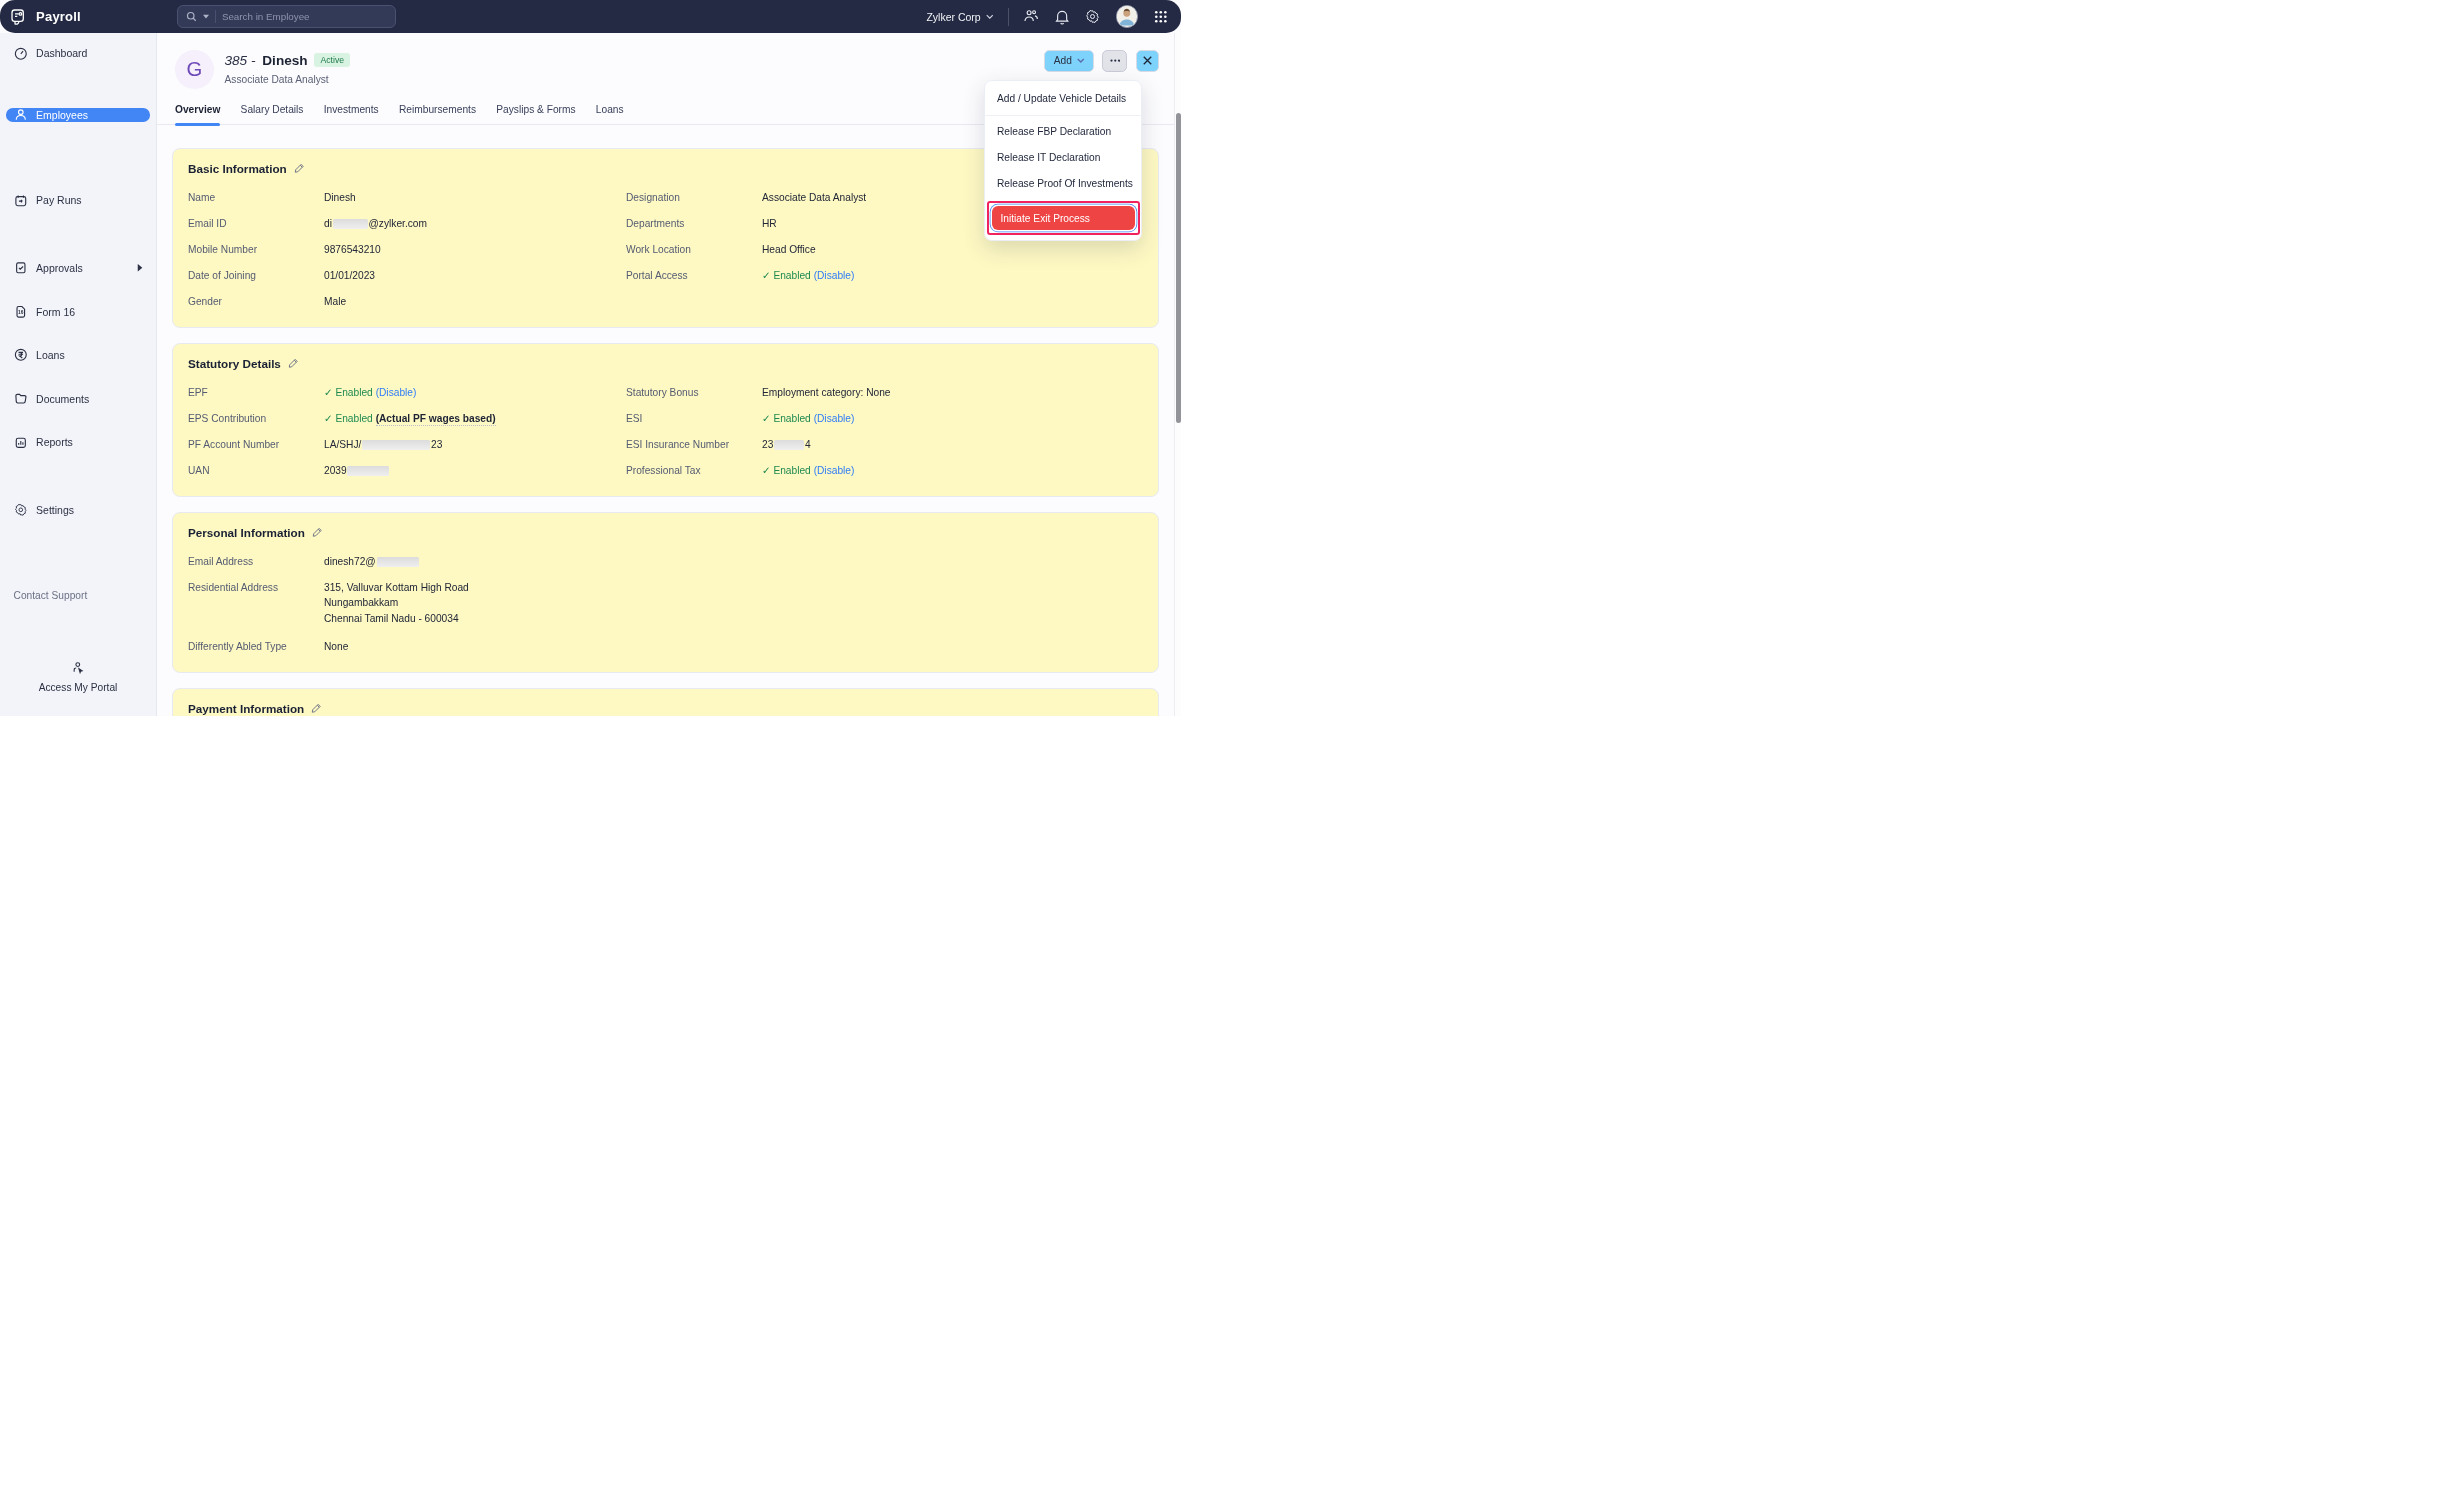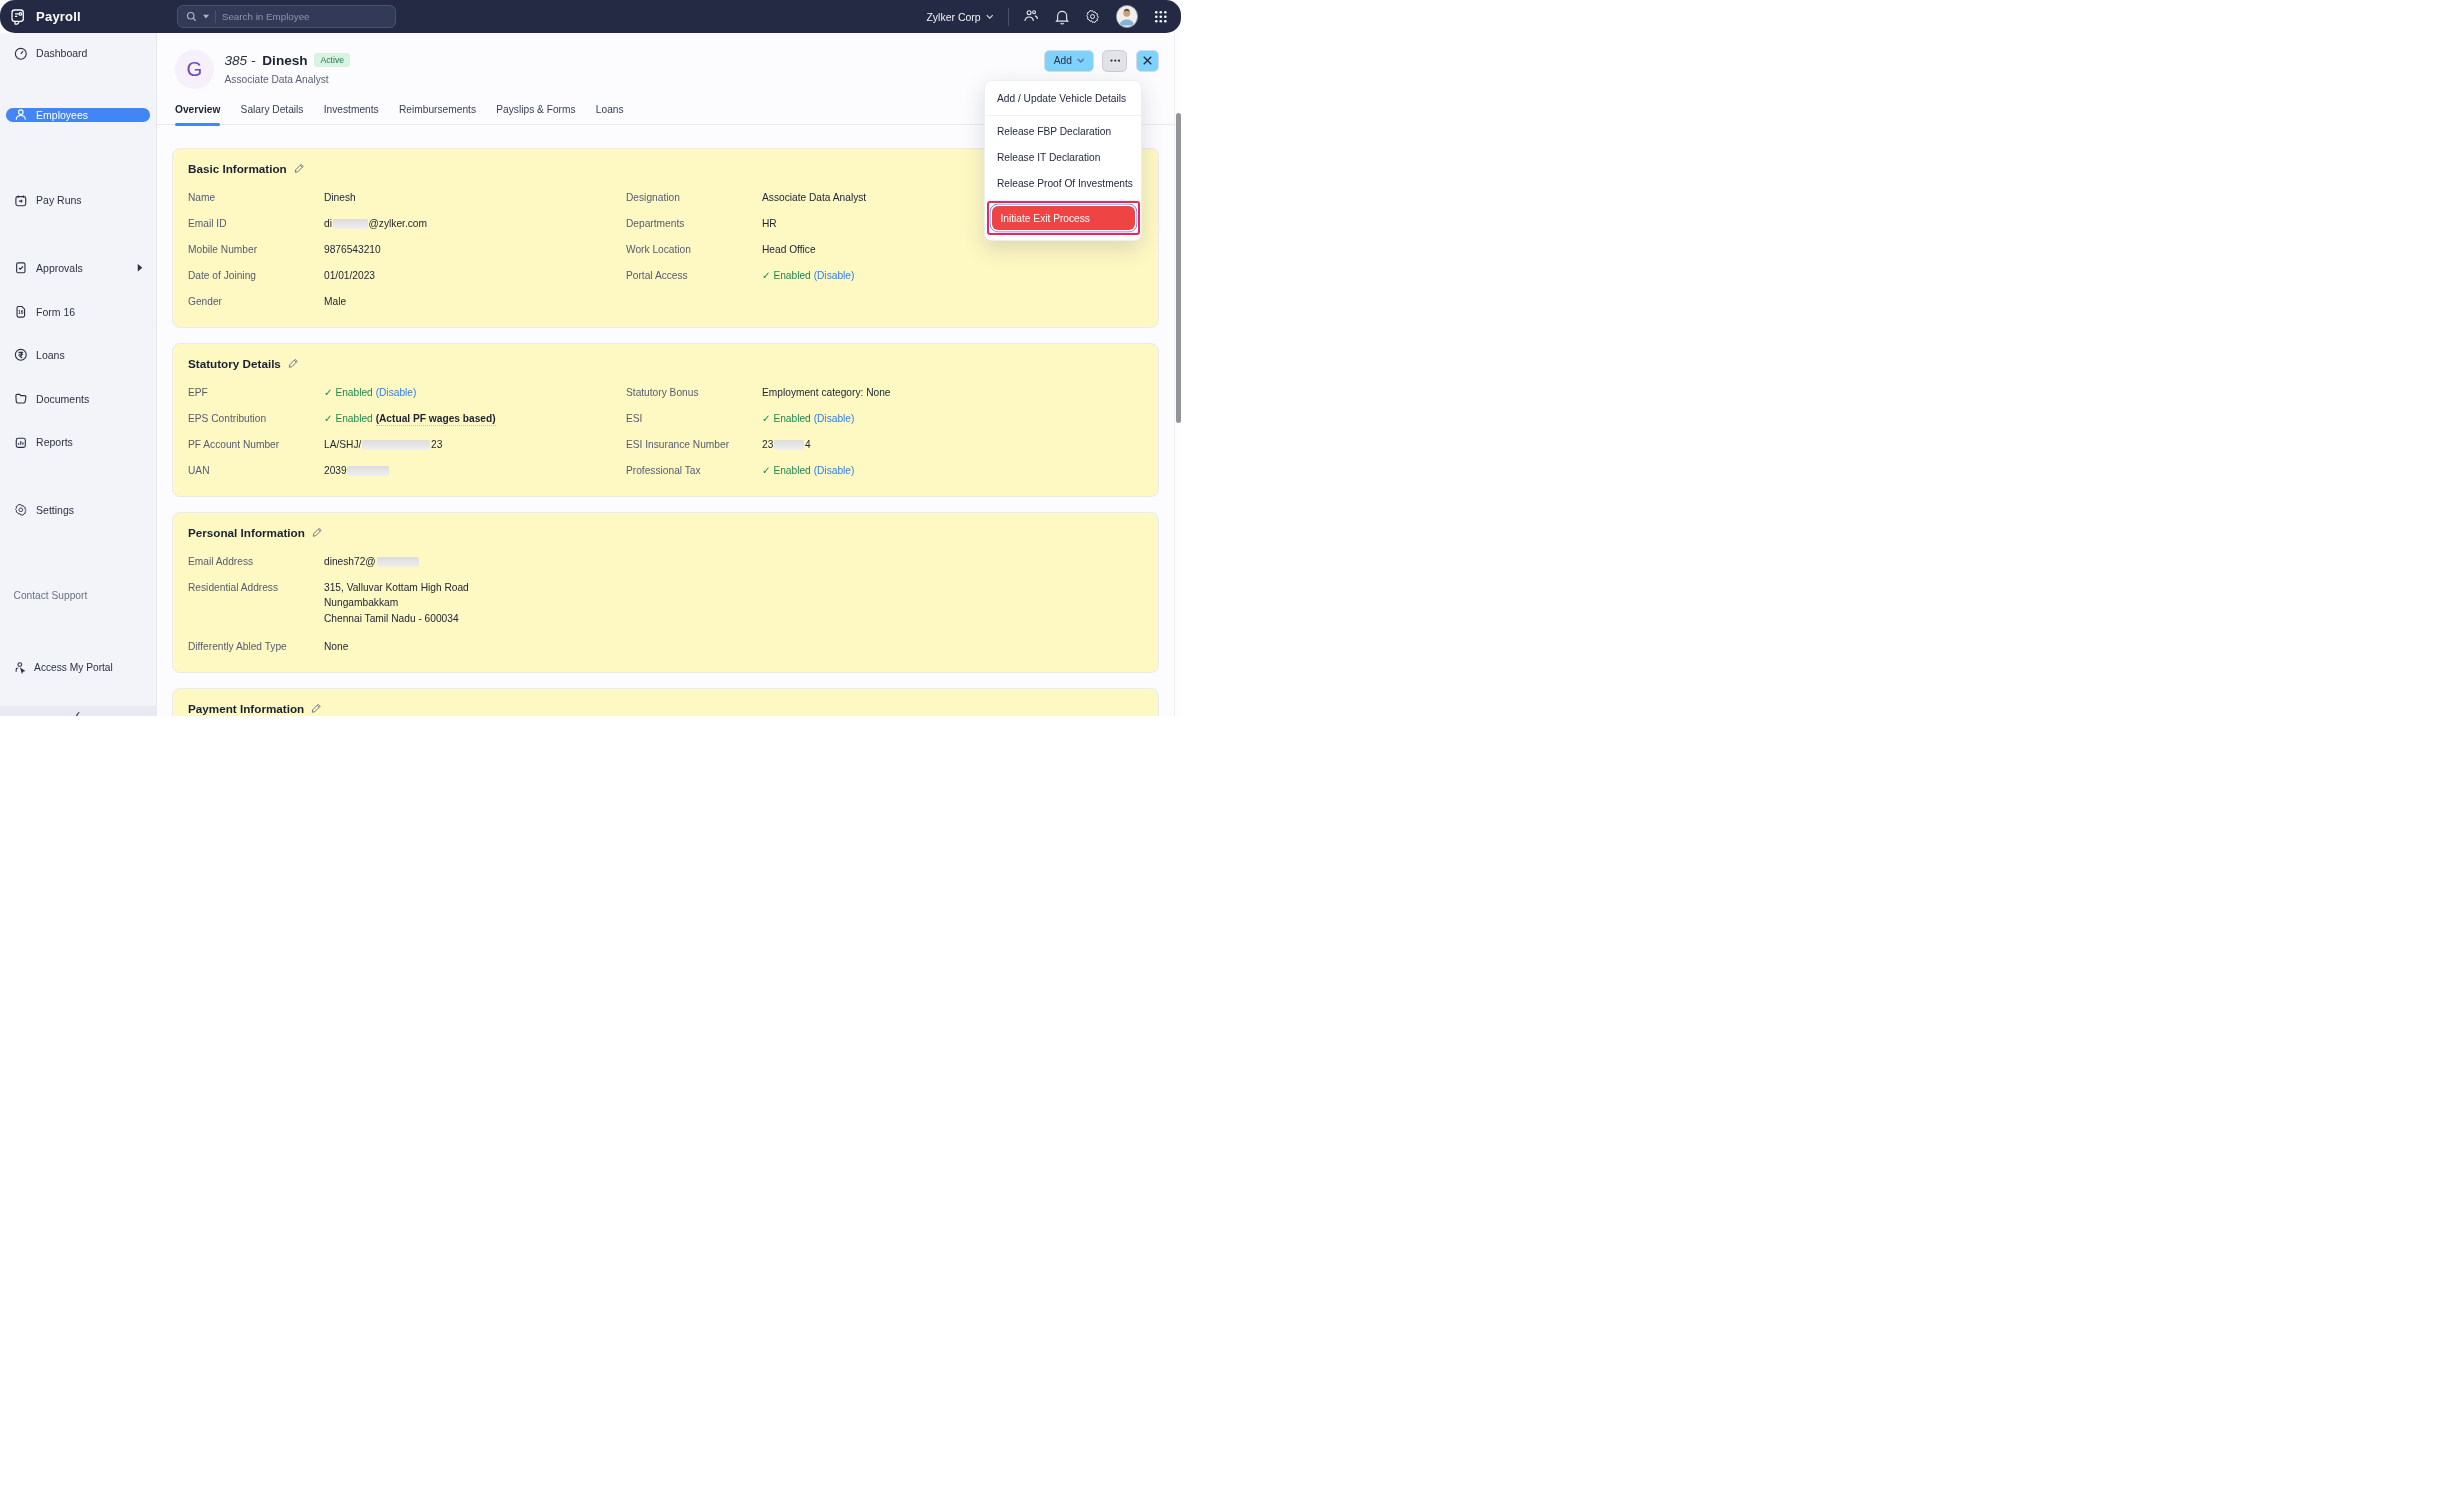--- a/index.html
+++ b/index.html
@@ -34,21 +34,21 @@
   .side-item { display:flex; align-items:center; gap:9px; height:22.6px; margin:3px 6px;
     padding:0 7.5px; border-radius:6.8px; color:#2b3044; font-size:10.5px; cursor:pointer; }
   .side-item .sicon { display:flex; width:13.6px; justify-content:center; }
   .side-item.selected { background:#4285f5; color:#fff; height:44px; margin:21px 6px; }
   .side-item .chev-right { margin-left:auto; }
   .side-gap { height:12px; }
   .side-divider { height:0.8px; background:#e3e5ee; margin:10.5px 9px 7.5px 9px; }
   .contact { padding:4.5px 13.6px; color:#6b7185; font-size:10.2px; cursor:pointer; }
   .side-spacer { flex:1; }
   .portal { display:flex; align-items:center; gap:7.5px; padding:7.5px 13.6px; font-size:10.2px;
-    color:#2b3044; cursor:pointer; }
+    color:#2b3044; cursor:pointer;flex-direction:column; }
   .collapse-strip { height:24px; background:#e9eaf1; display:flex; align-items:center;
     justify-content:center; cursor:pointer; }
 
   
   .main { flex:1; position:relative; background:#fcfcfe; overflow:hidden; }
   .emp-header { display:flex; align-items:flex-start; padding:16.6px 22px 0 18px; }
   .emp-avatar { width:39px; height:39px; border-radius:50%; background:#f5f0fb; color:#6e49b8;
     font-size:20.3px; display:flex; align-items:center; justify-content:center; }
   .emp-meta { margin-left:10.5px; padding-top:3px; }
   .emp-title { display:flex; align-items:center; gap:6.8px; }

